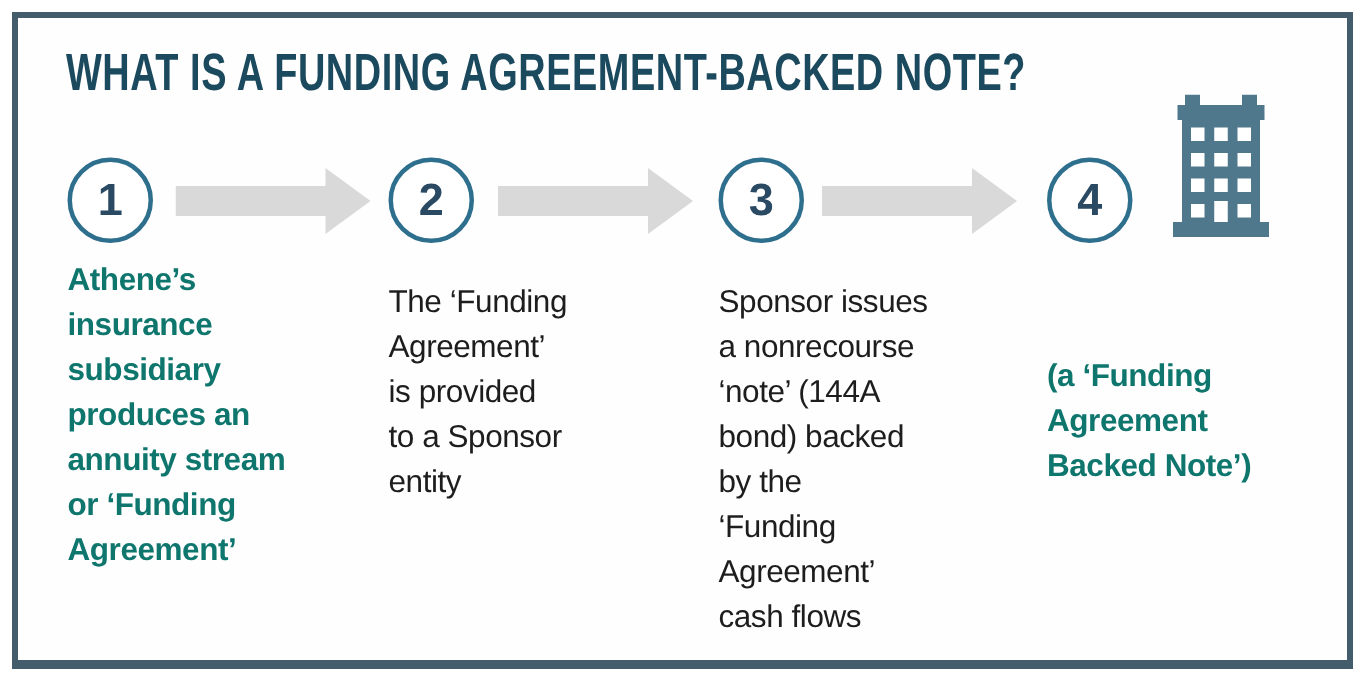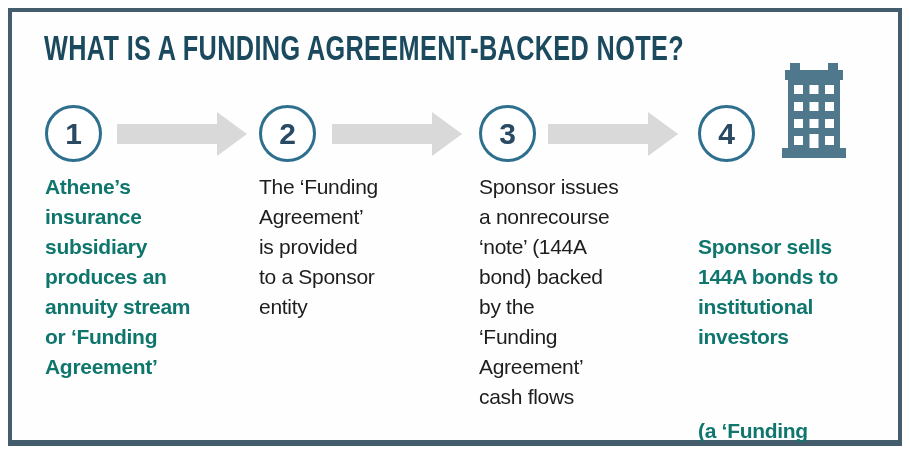--- a/index.html
+++ b/index.html
@@ -27,21 +27,21 @@
   .arrow{position:absolute;top:100px;width:130px;height:44px;}
   .arrow rect,.arrow polygon{fill:#d9d9d9;}
   .building{position:absolute;left:768px;top:51px;width:68px;height:95px;}
   .building .b{fill:#50788d;}
   .building .w{fill:#ffffff;}
   .col{
     position:absolute;top:160px;white-space:pre;
     font-size:21px;line-height:30px;letter-spacing:-0.3px;
   }
   .col.accent{color:#0f766e;font-weight:700;}
-  .col.plain{color:#1d1d1d;font-weight:400;}
+  .col.plain{color:#1d1d1d;font-weight:400;margin-top:15px;}
   .col .part2{margin-top:4px;}
 </style>
 </head>
 <body>
 
 <div class="canvas">
   <div class="frame">
 
     <svg class="title-svg" width="680" height="50">
       <text x="0" y="38" textLength="640" lengthAdjust="spacingAndGlyphs">WHAT IS A FUNDING AGREEMENT-BACKED NOTE?</text>
@@ -110,23 +110,19 @@
     <div class="col plain" style="left:467px;width:205px">Sponsor issues
 a nonrecourse
 ‘note’ (144A
 bond) backed
 by the
 ‘Funding
 Agreement’
 cash flows</div>
 
     <div class="col accent" style="left:686px;width:205px">
-      <div>Sponsor sells
-144A bonds to
-institutional
-investors</div>
       <div class="part2">(a ‘Funding
 Agreement
 Backed Note’)</div>
     </div>
 
   </div>
 </div>
 
 </body></html>

